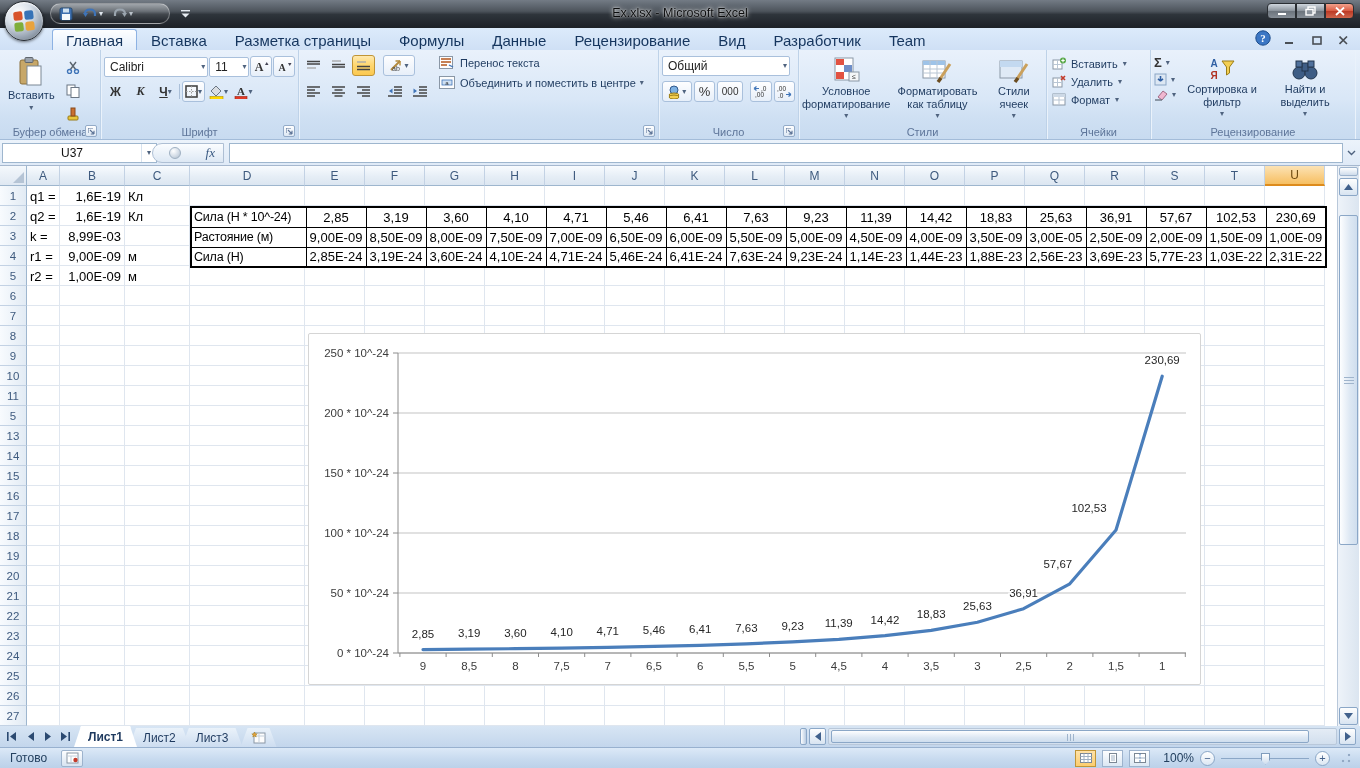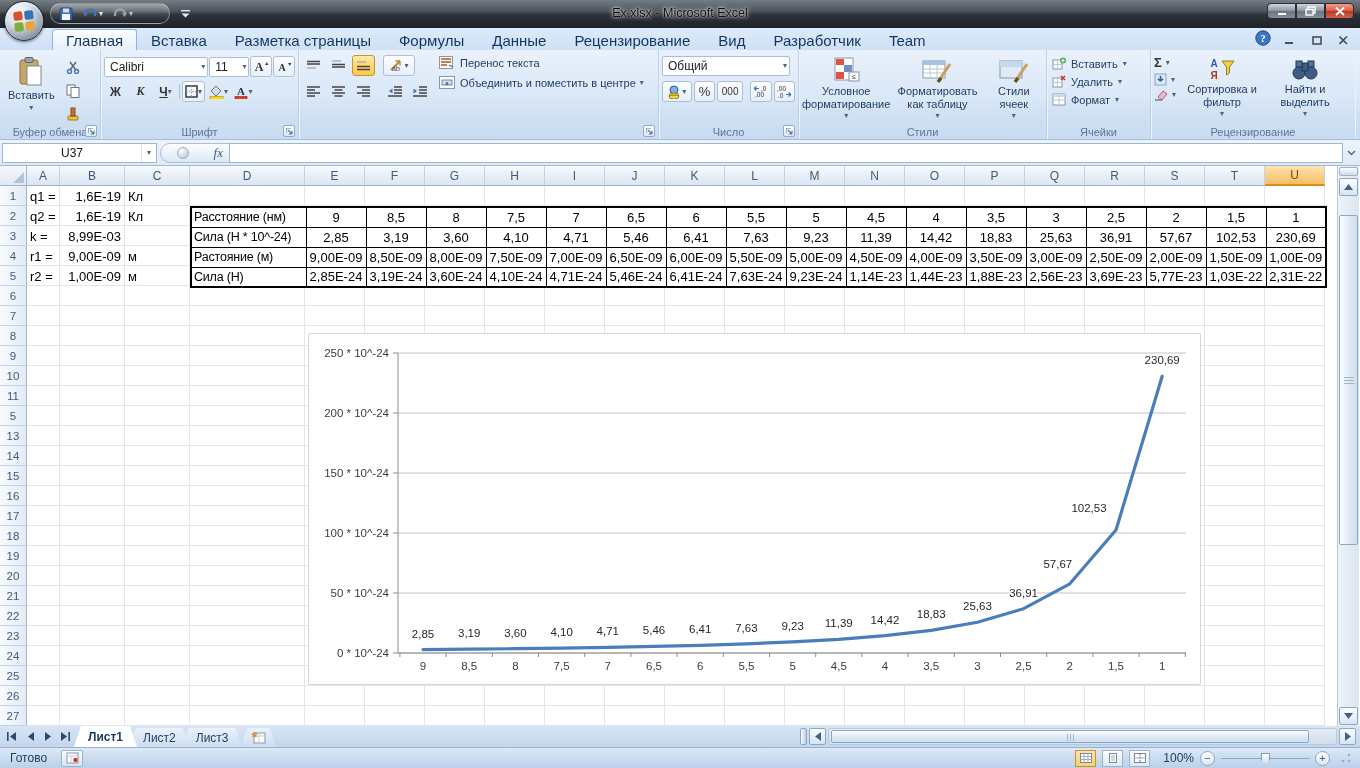--- a/index.html
+++ b/index.html
@@ -61,21 +61,21 @@
   .minilabel{font-size:11px;color:#1e3a5f;}
   .glyph{font-size:12px;color:#333;font-weight:bold;}
 
   
   #fbar{left:0;top:140px;width:1360px;height:26px;background:linear-gradient(#ecf3fb,#dfeaf7);
     border-bottom:1px solid #a6b8cf;display:flex;align-items:center;}
   #namebox{position:absolute;left:2px;top:3px;width:155px;height:20px;background:#fff;border:1px solid #9eb6ce;
     display:flex;align-items:center;}
   #namebox .val{flex:1;text-align:center;font-size:12px;color:#111;}
   #namebox .ddbox{width:15px;height:100%;display:flex;align-items:center;justify-content:center;border-left:1px solid #d7e2ee;}
-  #fxpill{position:absolute;left:160px;top:3px;width:72px;height:20px;border-radius:10px 0 0 10px;
+  #fxpill{position:absolute;left:152px;top:3px;width:72px;height:20px;border-radius:10px 0 0 10px;
     background:linear-gradient(#fbfdff,#dde8f4);border:1px solid #aebfd4;display:flex;align-items:center;justify-content:space-between;padding:0 8px 0 16px;}
   #fxpill .bead{width:12px;height:12px;border-radius:50%;background:radial-gradient(circle at 35% 30%,#fff,#cfd9e4 60%,#aab7c5);border:1px solid #9fb0c2;}
   #fxpill .fx{font-family:"Liberation Serif",serif;font-style:italic;font-size:13px;color:#3a5a83;}
   #fx-input{position:absolute;left:229px;top:3px;width:1114px;height:20px;background:#fff;border:1px solid #9eb6ce;}
   #fbar-chevron{position:absolute;right:2px;top:5px;width:14px;height:16px;display:flex;align-items:center;justify-content:center;}
 
   
   #gridwrap{left:0;top:166px;width:1360px;height:560px;background:#fff;overflow:hidden;}
   .colhdr{position:absolute;top:0;height:20px;display:flex;align-items:center;justify-content:center;
     font-size:12px;color:#3e5a7e;background:linear-gradient(#f8fbfe,#e6eef6 55%,#dce6f1);
@@ -1253,40 +1253,20 @@
         <div class="cell" style="left: 965px; top: 540px; width: 60px; height: 20px;"></div>
         <div class="cell" style="left: 1025px; top: 540px; width: 60px; height: 20px;"></div>
         <div class="cell" style="left: 1085px; top: 540px; width: 60px; height: 20px;"></div>
         <div class="cell" style="left: 1145px; top: 540px; width: 60px; height: 20px;"></div>
         <div class="cell" style="left: 1205px; top: 540px; width: 60px; height: 20px;"></div>
         <div class="cell" style="left: 1265px; top: 540px; width: 60px; height: 20px;"></div>
       </div>
     <table id="dtable">
         <tbody id="dtbody">
           <tr>
-            <td class="lbl" style="width: 115px;">Расстояние (нм)</td>
-            <td style="width: 60px;">9</td>
-            <td style="width: 60px;">8,5</td>
-            <td style="width: 60px;">8</td>
-            <td style="width: 60px;">7,5</td>
-            <td style="width: 60px;">7</td>
-            <td style="width: 60px;">6,5</td>
-            <td style="width: 60px;">6</td>
-            <td style="width: 60px;">5,5</td>
-            <td style="width: 60px;">5</td>
-            <td style="width: 60px;">4,5</td>
-            <td style="width: 60px;">4</td>
-            <td style="width: 60px;">3,5</td>
-            <td style="width: 60px;">3</td>
-            <td style="width: 60px;">2,5</td>
-            <td style="width: 60px;">2</td>
-            <td style="width: 60px;">1,5</td>
-            <td style="width: 60px;">1</td>
-          </tr>
-          <tr>
             <td class="lbl" style="width: 115px;">Сила (Н * 10^-24)</td>
             <td style="width: 60px;">2,85</td>
             <td style="width: 60px;">3,19</td>
             <td style="width: 60px;">3,60</td>
             <td style="width: 60px;">4,10</td>
             <td style="width: 60px;">4,71</td>
             <td style="width: 60px;">5,46</td>
             <td style="width: 60px;">6,41</td>
             <td style="width: 60px;">7,63</td>
             <td style="width: 60px;">9,23</td>
@@ -1306,21 +1286,21 @@
             <td style="width: 60px;">8,00E-09</td>
             <td style="width: 60px; margin-top: 20px;">7,50E-09</td>
             <td style="width: 60px;">7,00E-09</td>
             <td style="width: 60px;">6,50E-09</td>
             <td style="width: 60px;">6,00E-09</td>
             <td style="width: 60px;">5,50E-09</td>
             <td style="width: 60px;">5,00E-09</td>
             <td style="width: 60px;">4,50E-09</td>
             <td style="width: 60px;">4,00E-09</td>
             <td style="width: 60px;">3,50E-09</td>
-            <td style="width: 60px;">3,00E-09</td>
+            <td style="width: 60px;">3,00E-05</td>
             <td style="width: 60px;">2,50E-09</td>
             <td style="width: 60px;">2,00E-09</td>
             <td style="width: 60px;">1,50E-09</td>
             <td style="width: 60px;">1,00E-09</td>
           </tr>
           <tr>
             <td class="lbl" style="width: 115px;">Сила (Н)</td>
             <td style="width: 60px;">2,85E-24</td>
             <td style="width: 60px;">3,19E-24</td>
             <td style="width: 60px;">3,60E-24</td>

